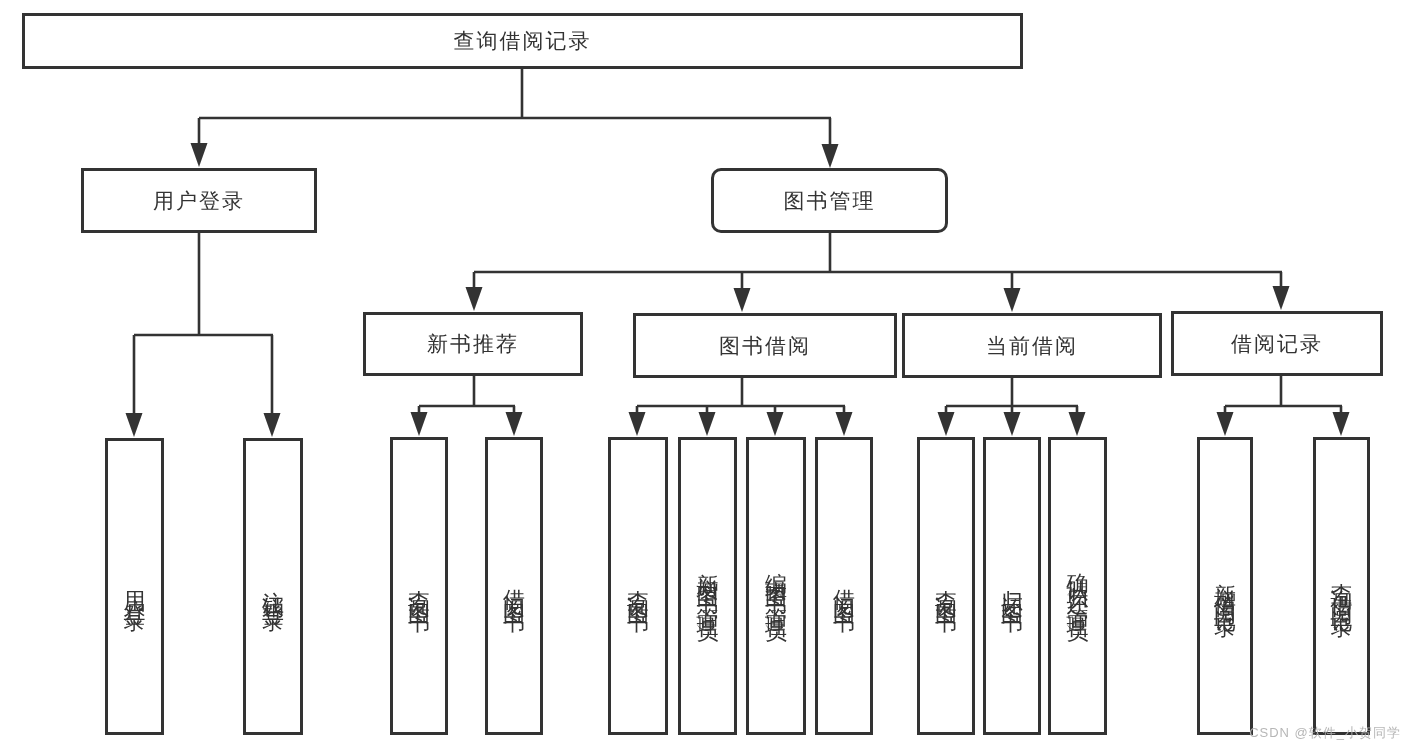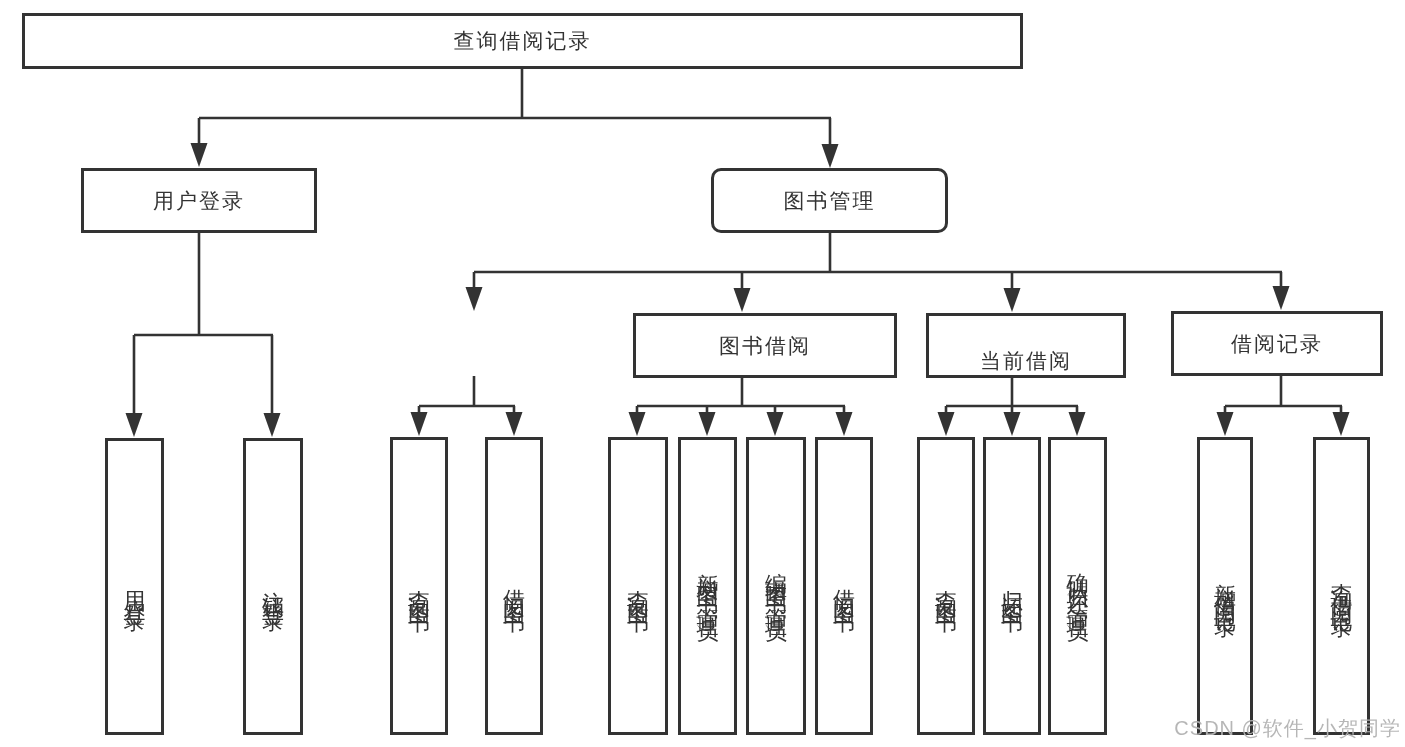--- a/index.html
+++ b/index.html
@@ -25,21 +25,21 @@
   .node-h{font-size:21px;letter-spacing:2px;}
   .node-root{font-size:21px;letter-spacing:2px;}
   .node-v{z-index:2;}
   .vtext{
     writing-mode:vertical-rl;text-orientation:mixed;
     font-size:22px;letter-spacing:7px;line-height:1.0;
     white-space:nowrap;color:var(--text);
   }
   .watermark{
     position:absolute;right:4px;bottom:5px;z-index:3;
-    font-size:20px;letter-spacing:1px;color:var(--watermark);
+    font-size:13px;letter-spacing:1px;color:var(--watermark);
     opacity:.95;white-space:nowrap;
   }
 </style>
 </head>
 <body>
 
 <div class="stage">
 
   <svg class="connectors" width="1405" height="747" viewBox="0 0 1405 747" aria-hidden="true">
 
@@ -84,24 +84,27 @@
     <span>查询借阅记录</span>
   </div>
 
   <div class="node node-h" style="left:81px;top:168px;width:236px;height:65px;">
     <span>用户登录</span>
   </div>
   <div class="node node-h" style="left:711px;top:168px;width:237px;height:65px;border-radius:10px;">
     <span>图书管理</span>
   </div>
 
+  <div class="node node-h" style="left:363px;top:312px;width:220px;height:64px;">
+    <span>新书推荐</span>
+  </div>
   <div class="node node-h" style="left:633px;top:313px;width:264px;height:65px;">
     <span>图书借阅</span>
   </div>
-  <div class="node node-h" style="left:926px;top:313px;width:200px;height:65px;align-items:flex-end;">
+  <div class="node node-h" style="left:902px;top:313px;width:260px;height:65px;">
     <span>当前借阅</span>
   </div>
   <div class="node node-h" style="left:1171px;top:311px;width:212px;height:65px;">
     <span>借阅记录</span>
   </div>
 
   <div class="node node-v" style="left:105px;top:438px;width:59px;height:297px;">
     <span class="vtext">用户登录</span>
   </div>
   <div class="node node-v" style="left:243px;top:438px;width:60px;height:297px;">

